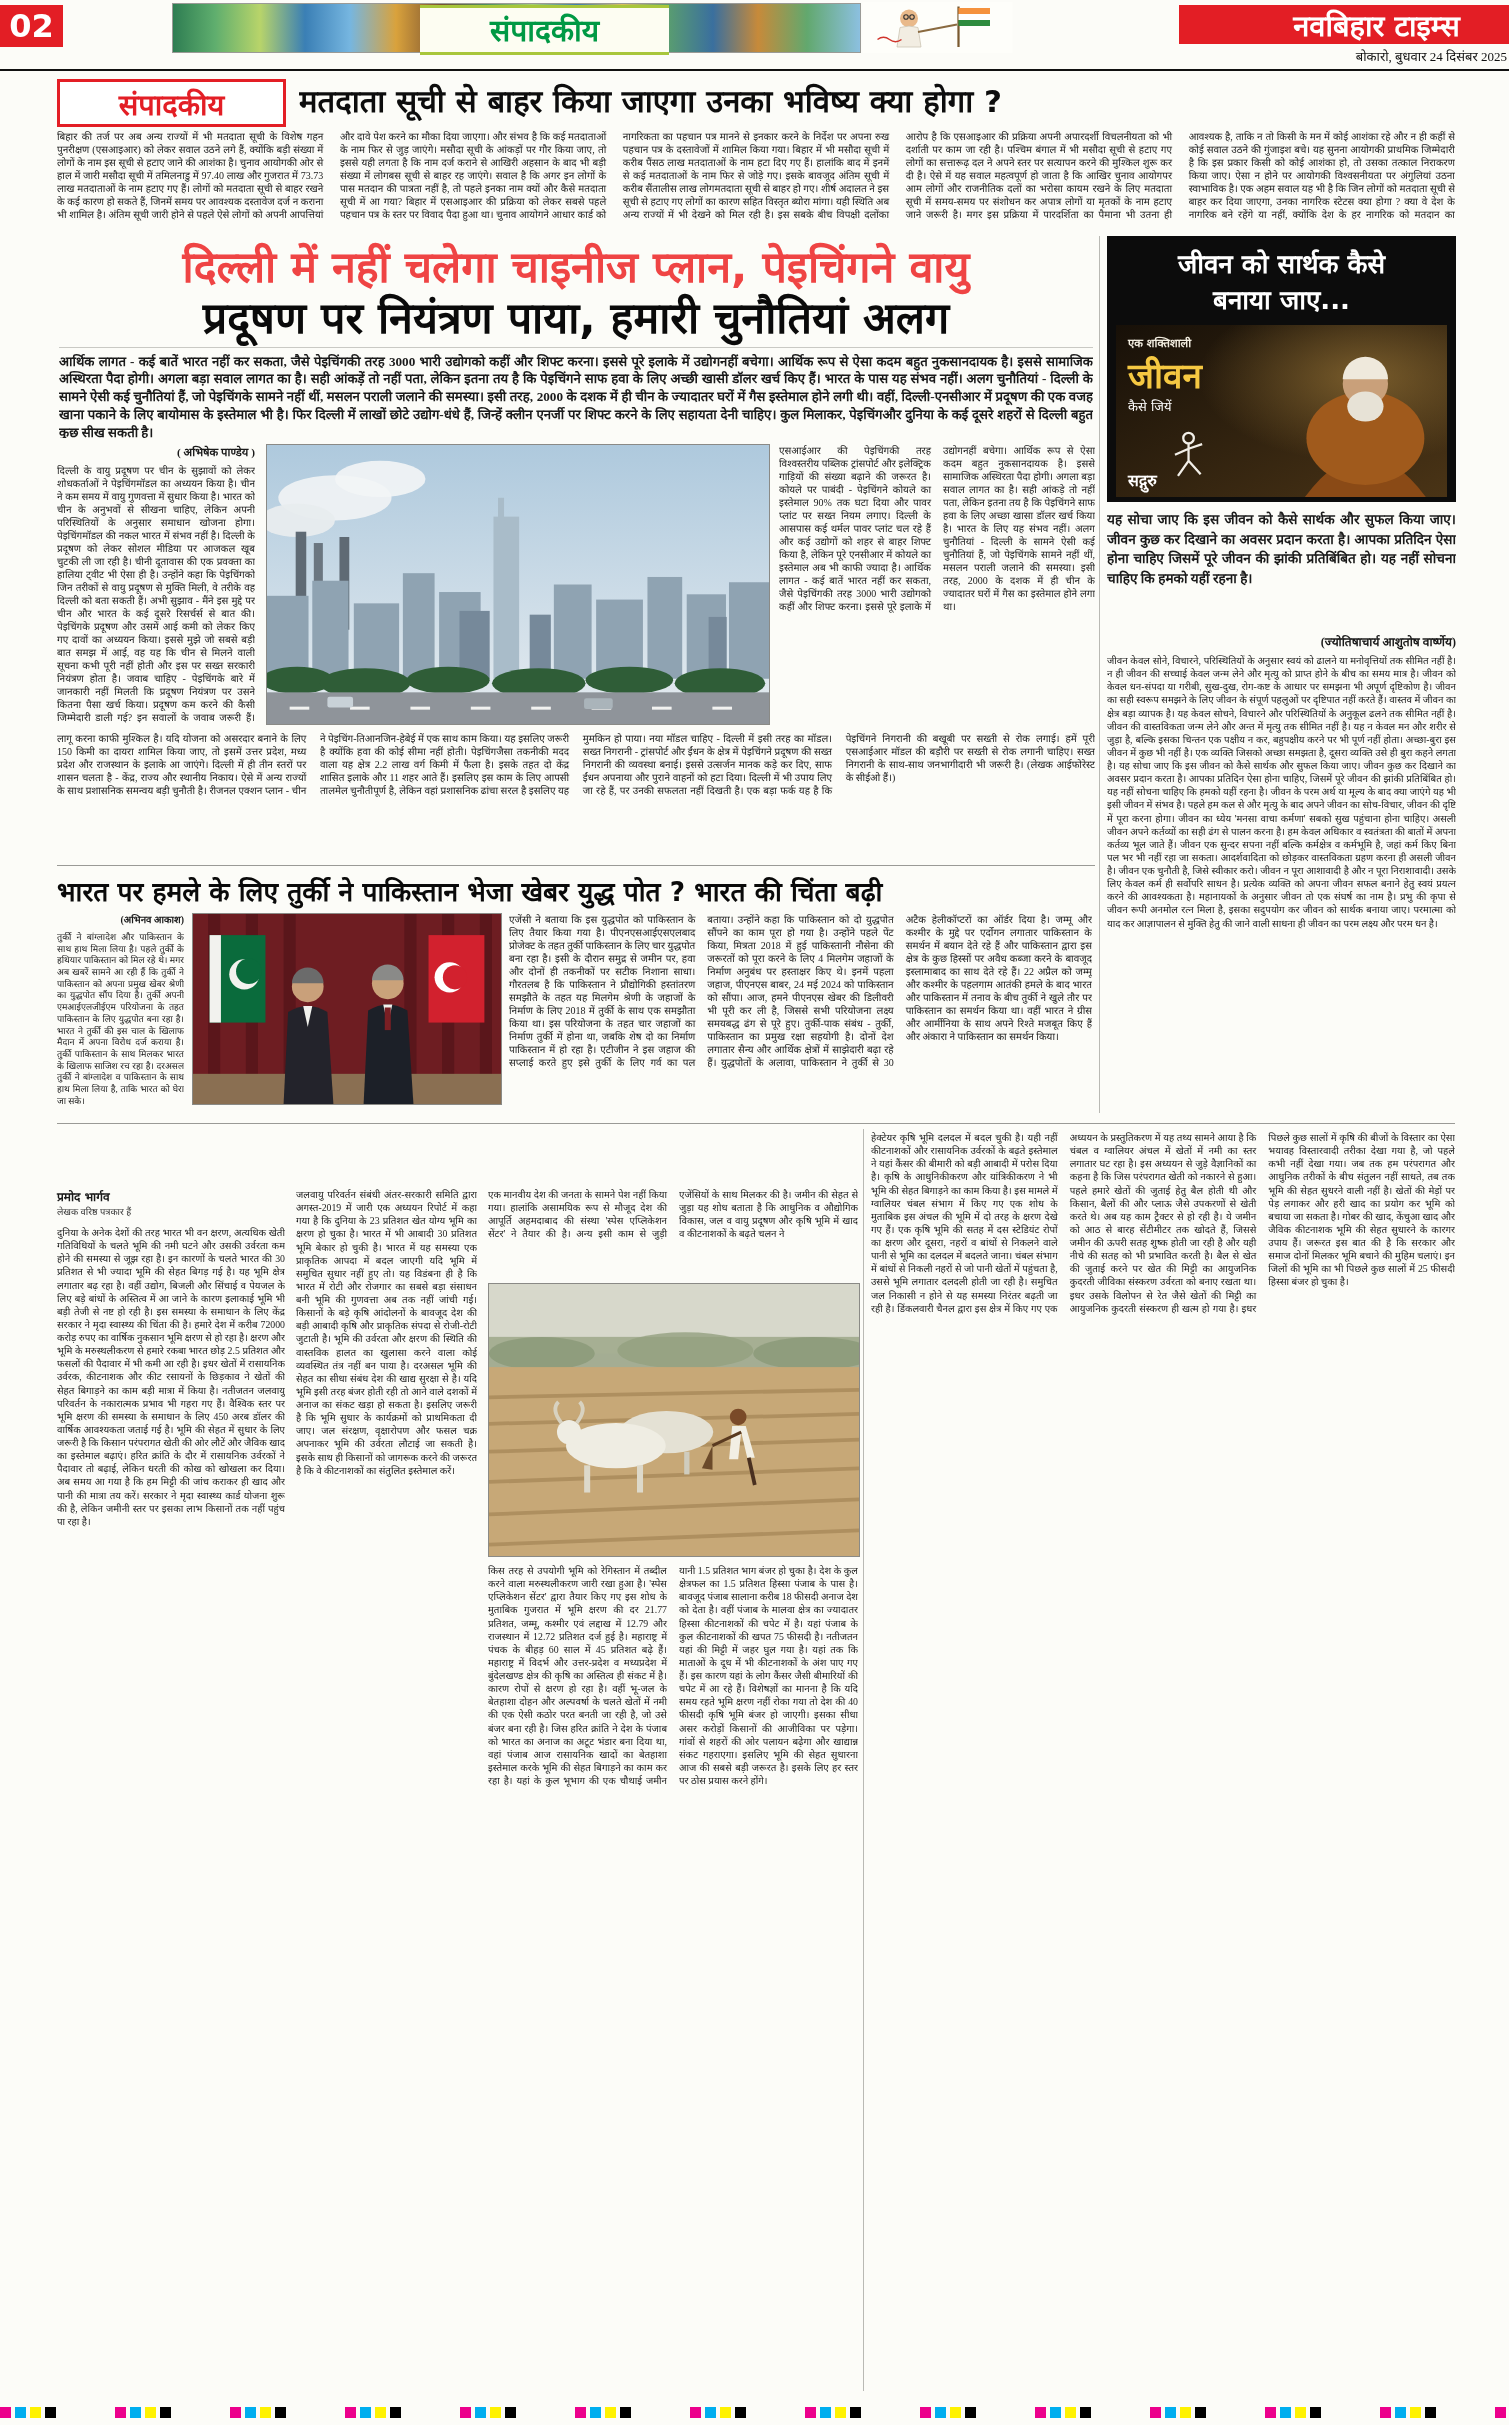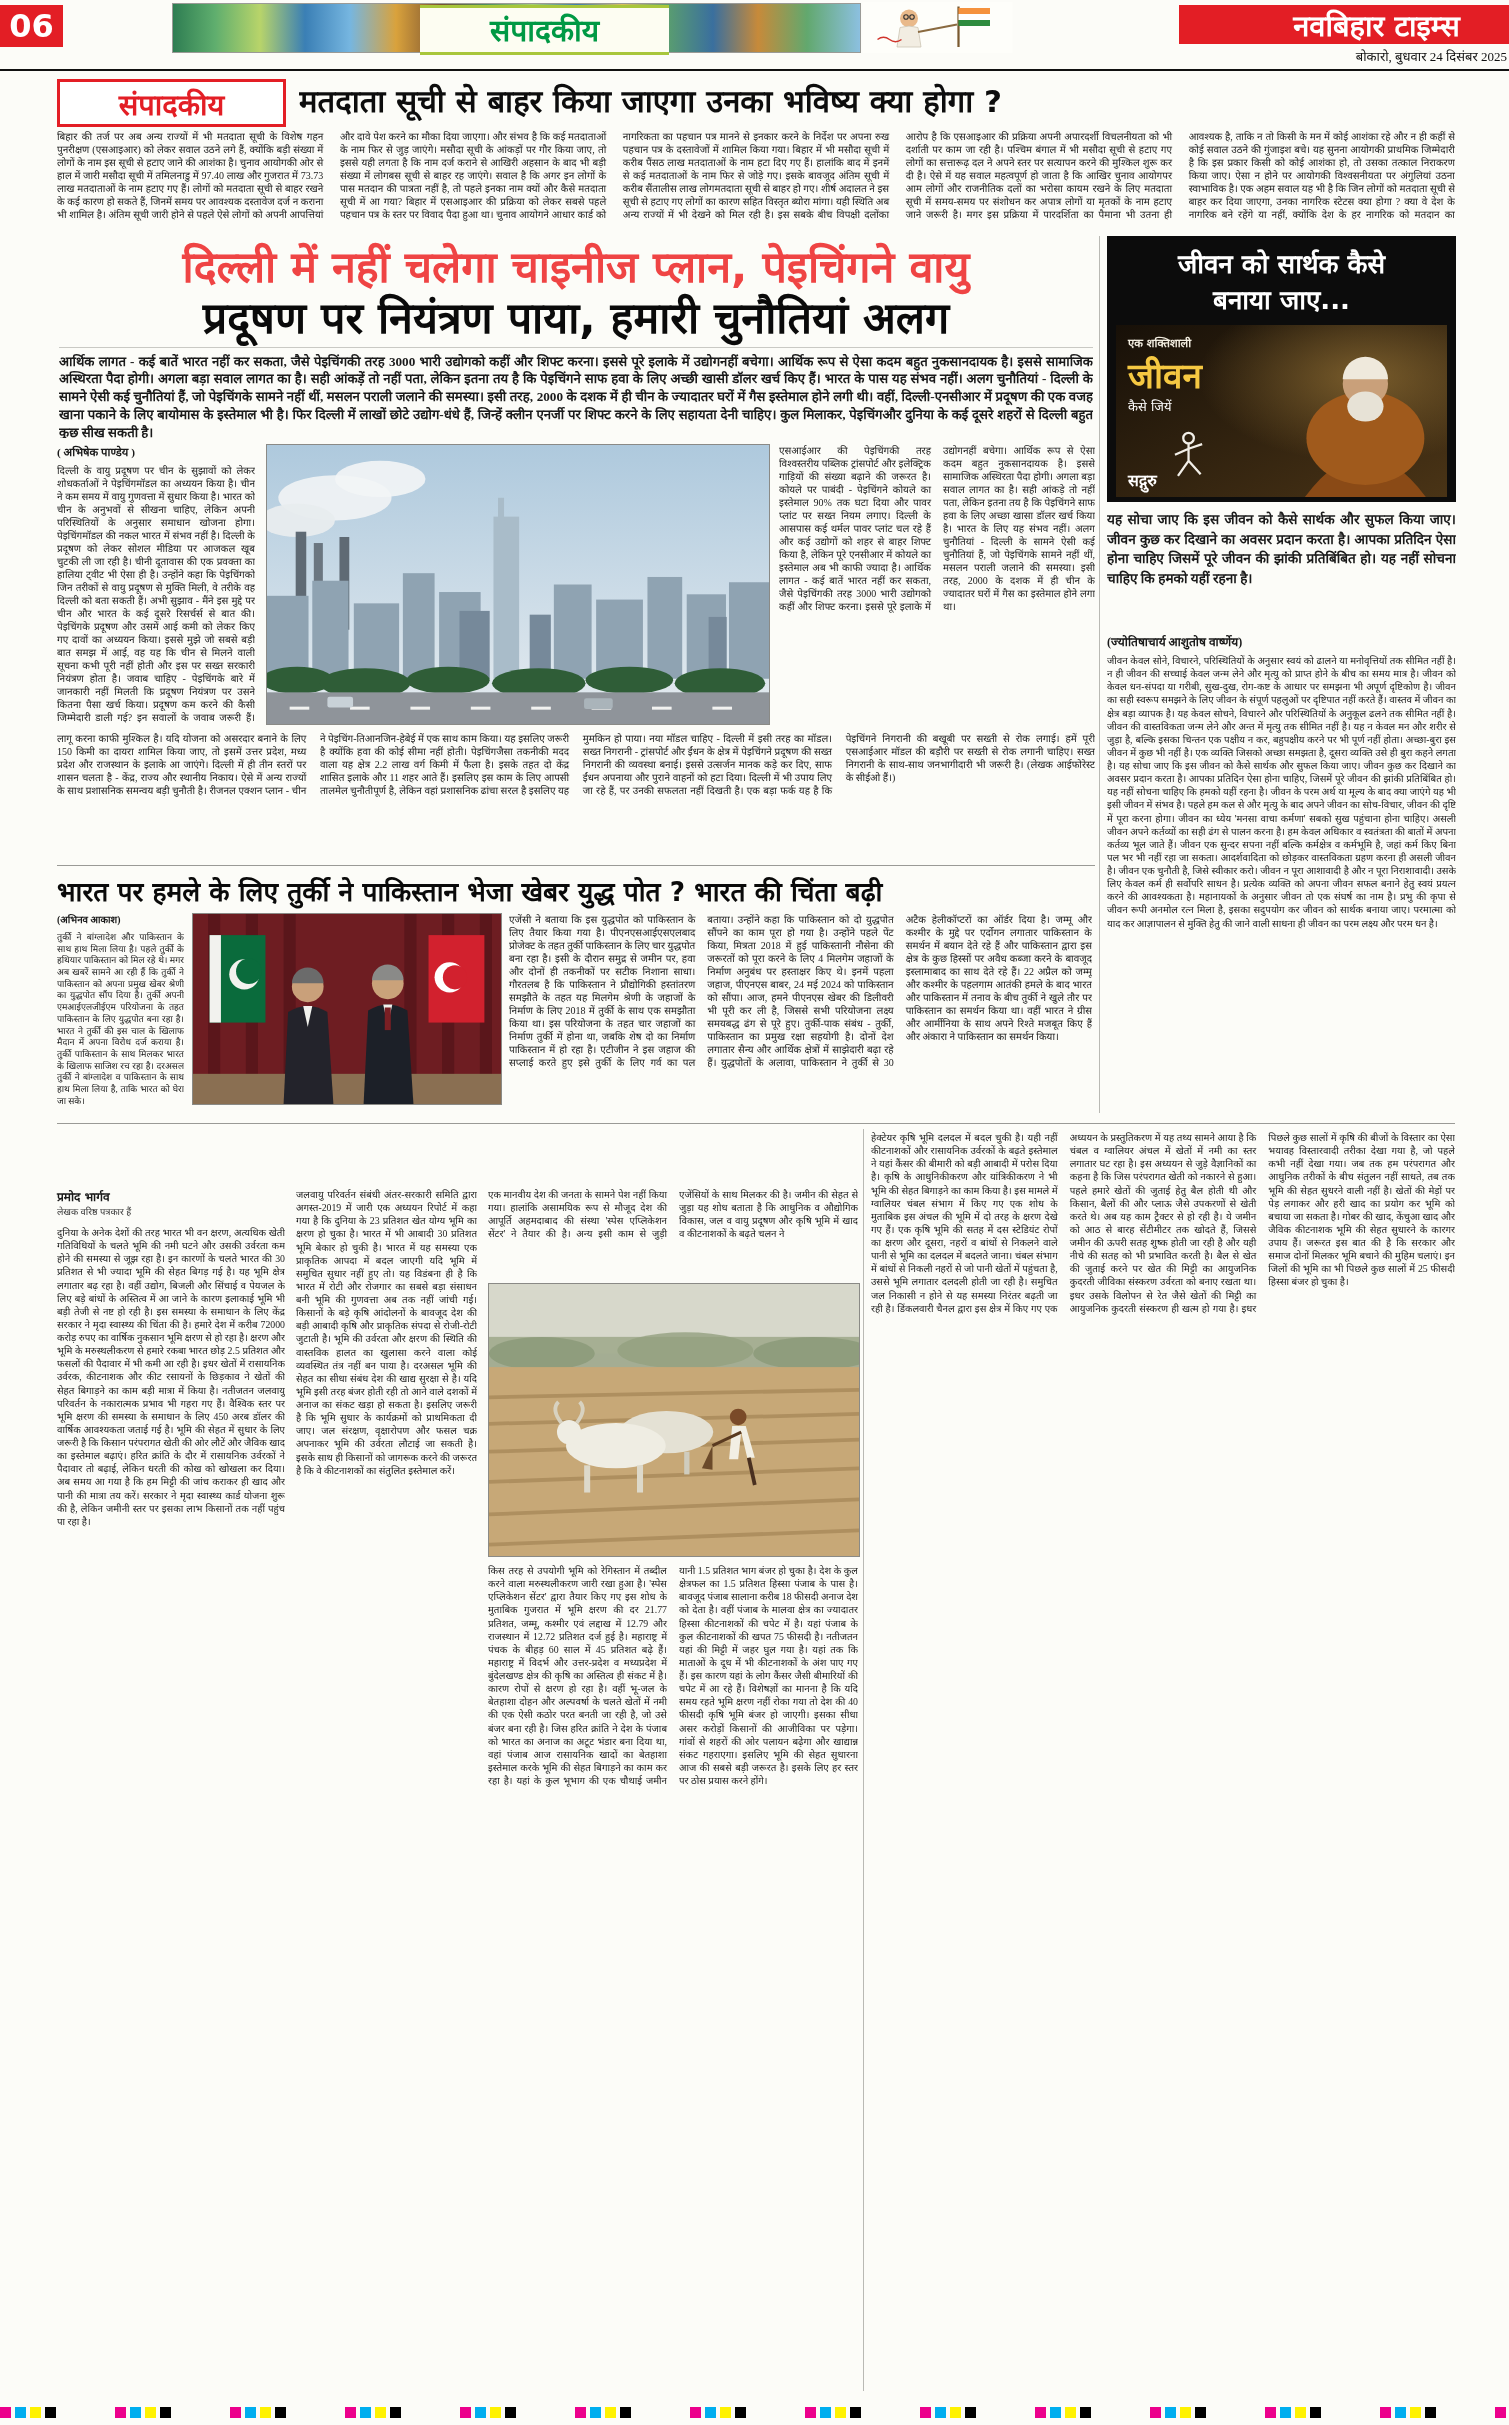--- a/index.html
+++ b/index.html
@@ -8,39 +8,39 @@
   .abs{position:absolute;}
   .sans{font-family:"DejaVu Sans","Liberation Sans",sans-serif;}
   .bodytext{font-size:9.8px;line-height:1.34;text-align:justify;overflow:hidden;word-break:break-word;}
   .small{font-size:10px;line-height:1.3;text-align:justify;overflow:hidden;word-break:break-word;}
   .cols2{column-count:2;column-gap:12px;}
   .cols3{column-count:3;column-gap:12px;}
   .cols4{column-count:4;column-gap:13.6px;}
   .cols5{column-count:5;column-gap:16.6px;}
   .center{display:flex;align-items:center;justify-content:center;}
   .photo{border:0.8px solid #8a8a86;background:#ccc;overflow:hidden;}
-  .byline{font-weight:bold;text-align:left;}
+  .byline{font-weight:bold;text-align:right;}
   .rule-h{background:#9a9a96;height:0.8px;}
   .rule-v{background:#b9b9b4;width:0.8px;}
   .printbar{background:repeating-linear-gradient(90deg,
       #ec008c 0 10.6px,#fcfcf8 10.6px 15px,
       #00aeef 15px 26px,#fcfcf8 26px 30px,
       #fff200 30px 41px,#fcfcf8 41px 45px,
       #000 45px 56px,#fcfcf8 56px 115px);}
   .collage{background:linear-gradient(90deg,#2e7d52 0,#5fae6e 42px,#b8d46a 87px,#3a7fb5 132px,
       #76b6e0 177px,#d9a23c 223px,#7a5230 268px,#4d8f5f 313px,#a3cf6e 359px,#3f7fae 404px,
       #d9c05a 449px,#5a9e6f 494px,#3a6f9e 540px,#c78a3a 585px,#62a86e 634px,#8cc0e0 687px);
       border:0.8px solid #9a9a96;}
 </style>
 </head>
 <body>
 
 <div class="sheet">
 
-  <div class="abs center sans" style="left:0;top:4.5px;width:63px;height:42px;background:#e31e25;color:#fff;font-size:32px;font-weight:bold;">06</div>
+  <div class="abs center sans" style="left:0;top:4.5px;width:63px;height:42px;background:#e31e25;color:#fff;font-size:32px;font-weight:bold;">02</div>
 
   <div class="abs collage" style="left:172px;top:3px;width:687px;height:48px;"></div>
 
   <div class="abs center sans" style="left:420px;top:4.5px;width:249px;height:44px;background:#fdfdf2;border-top:3.8px solid #a8c63c;border-bottom:3.8px solid #a8c63c;color:#009944;font-size:30px;font-weight:bold;">संपादकीय</div>
 
   <div class="abs" style="left:862px;top:1.5px;width:151px;height:51px;">
     <svg width="151" height="51" viewBox="0 0 200 68">
       <rect x="0" y="0" width="200" height="68" fill="#fefefa"></rect>
       <line x1="128" y1="6" x2="128" y2="60" stroke="#7a5a30" stroke-width="3"></line>
       <rect x="128" y="8" width="42" height="8" fill="#f5923e"></rect>

